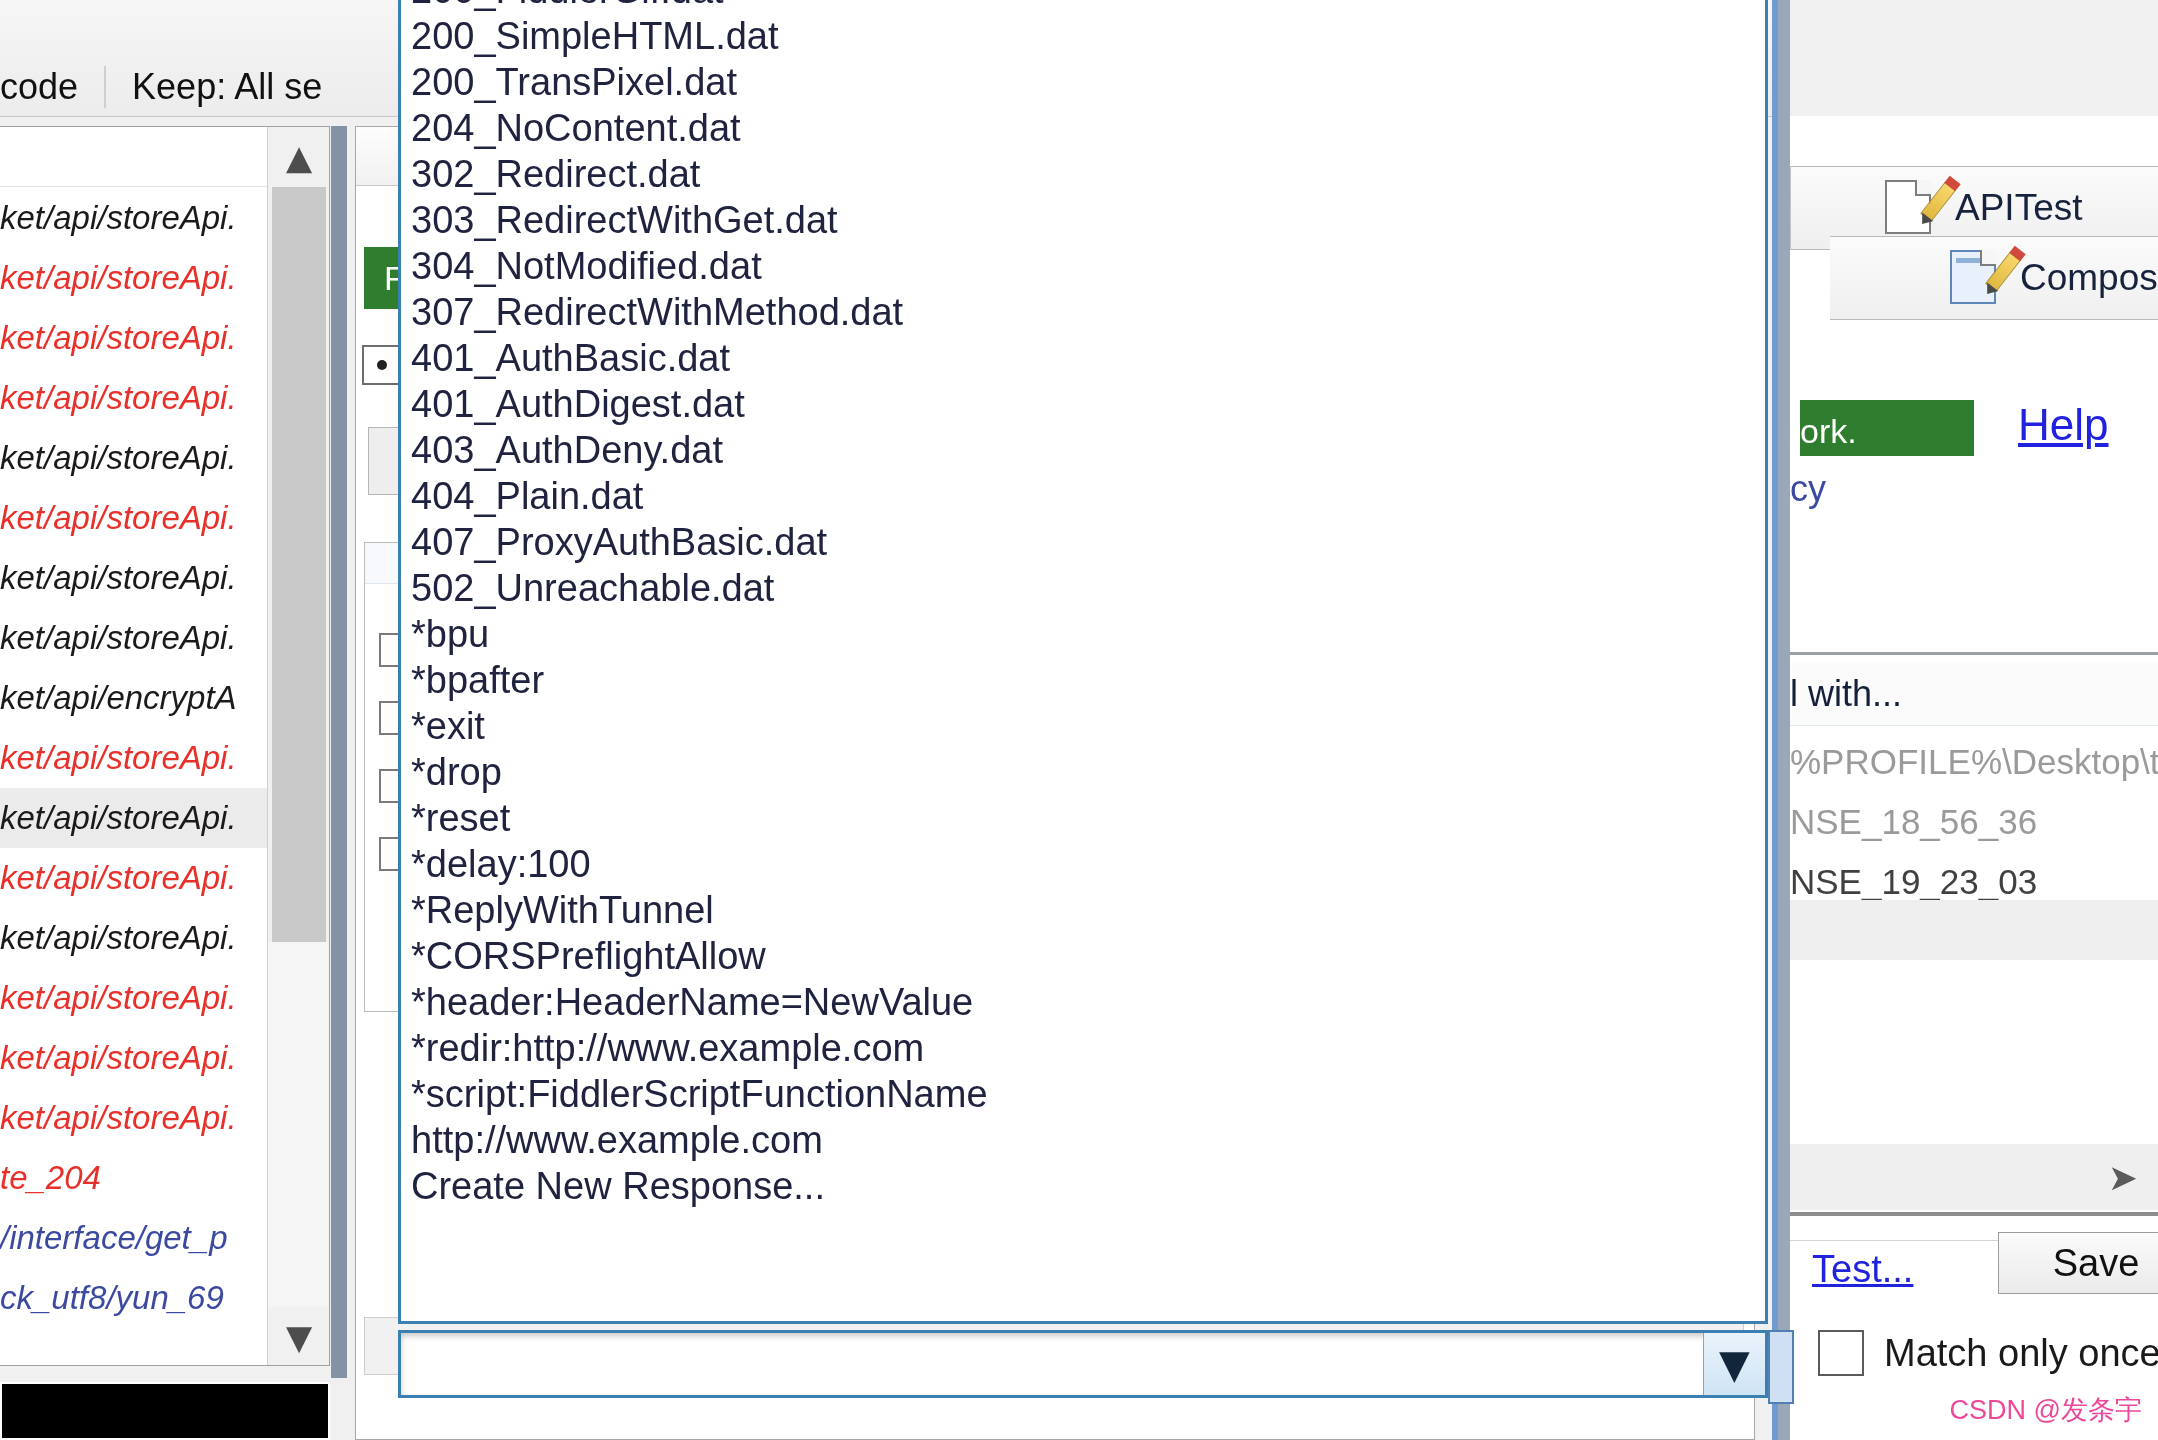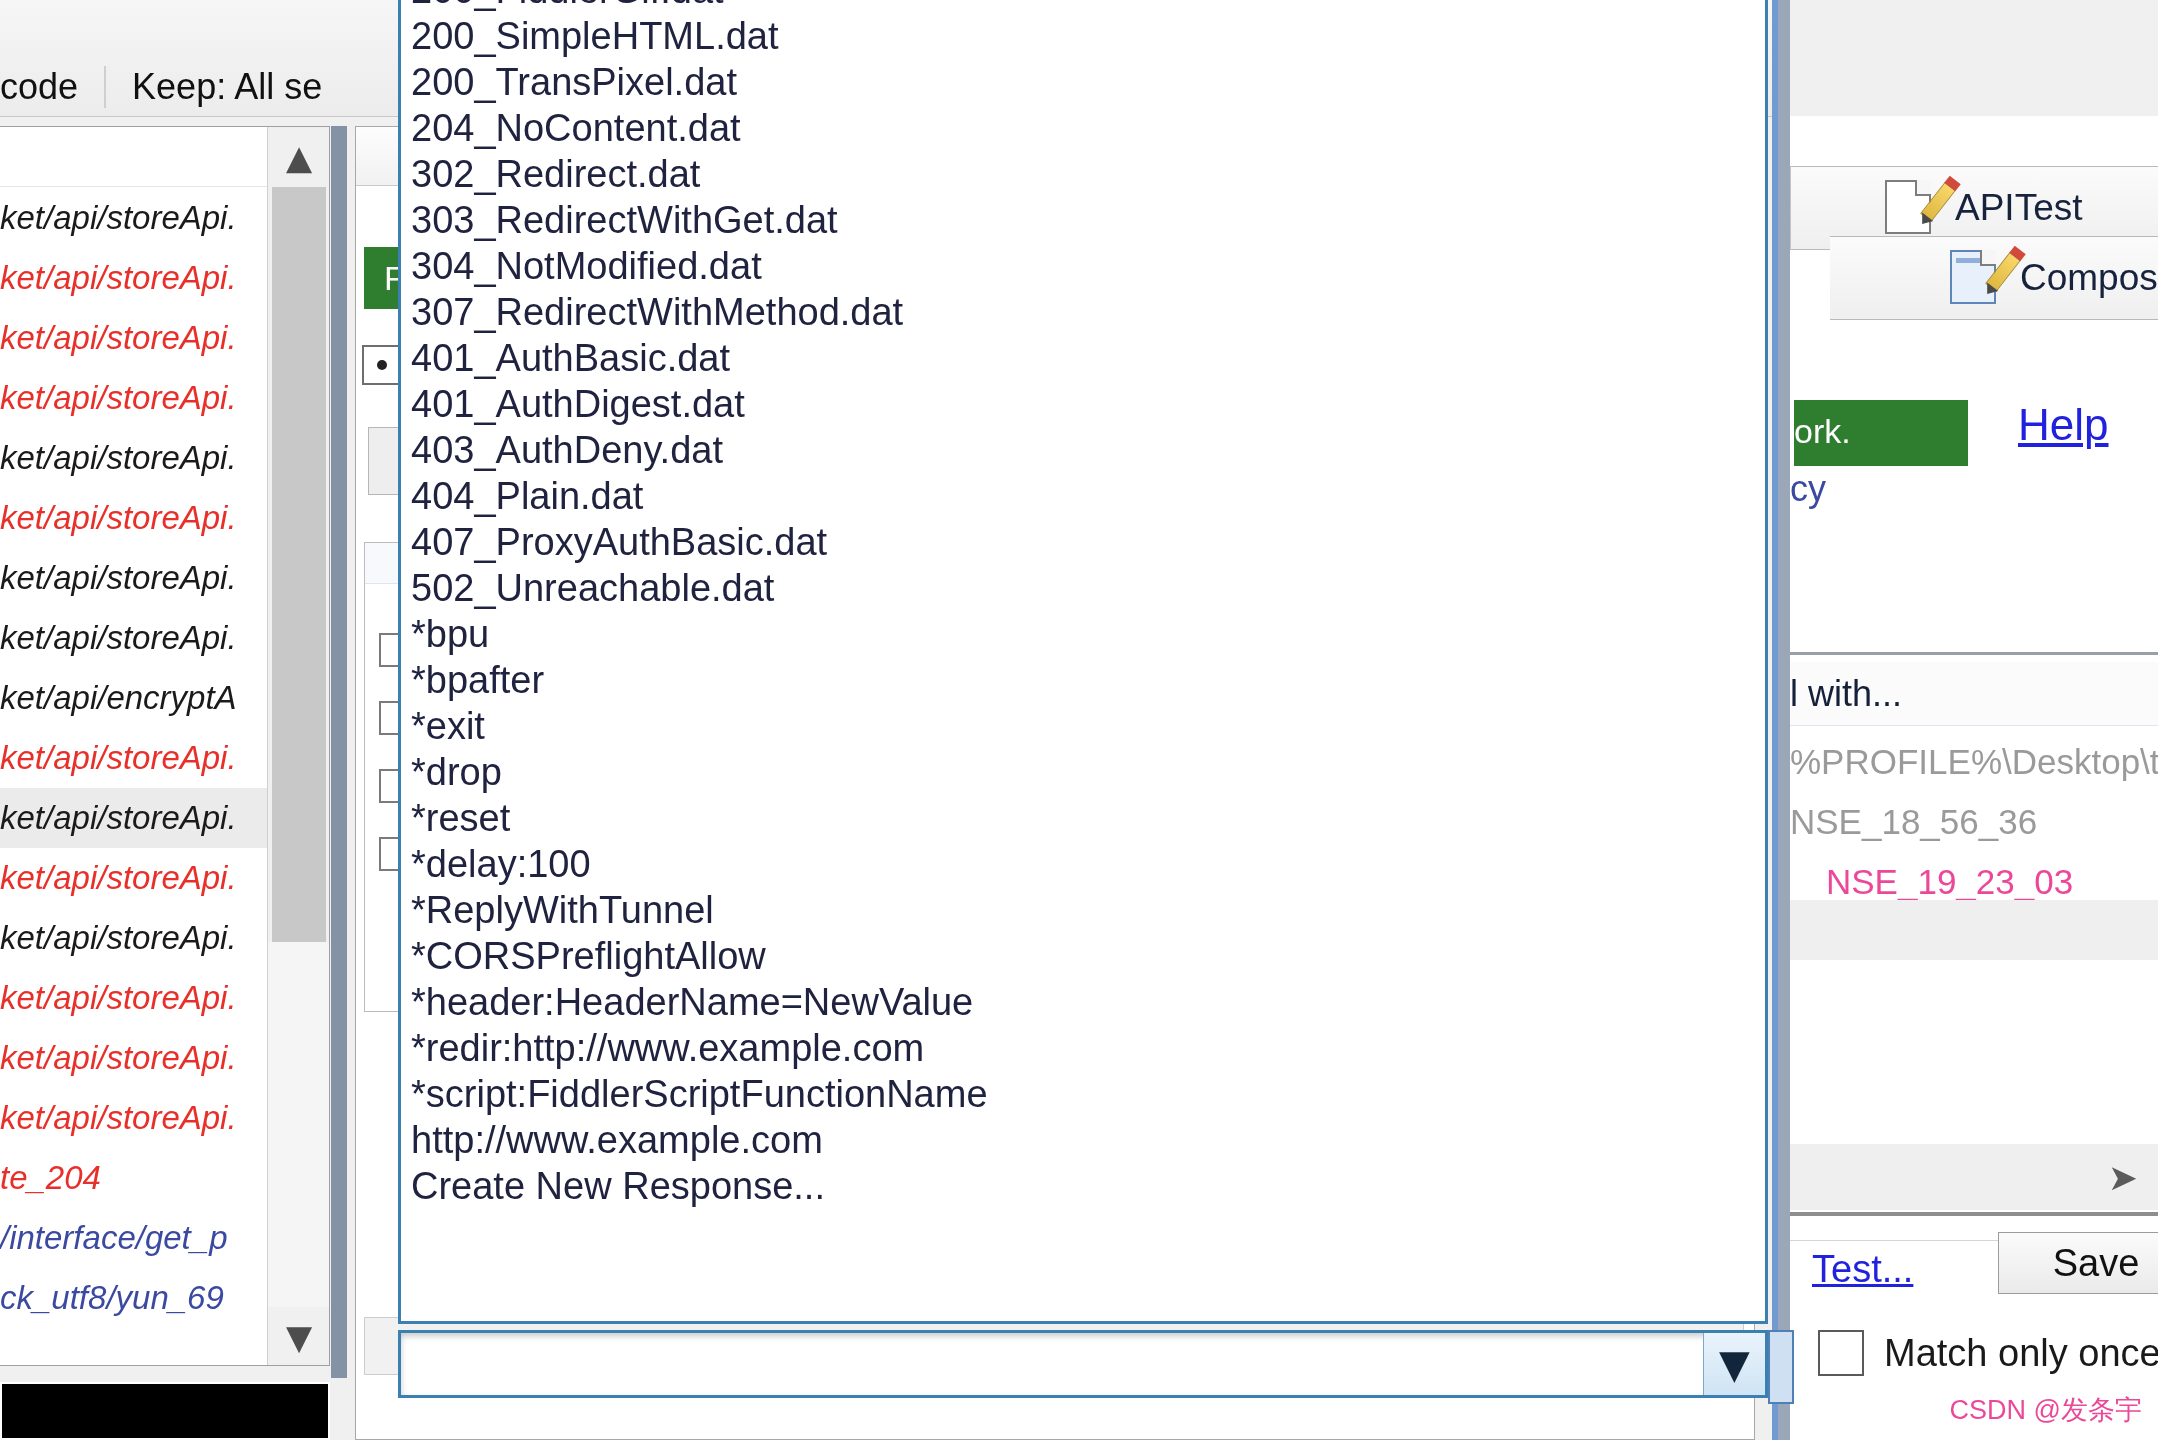--- a/index.html
+++ b/index.html
@@ -183,36 +183,36 @@
     transform:rotate(38deg);border:1px solid #a98a22;box-sizing:border-box;
   }
   .pencil:before{
     content:"";position:absolute;left:-1px;top:-9px;width:14px;height:9px;background:#d14b3c;
   }
   .pencil:after{
     content:"";position:absolute;left:0;bottom:-8px;width:0;height:0;
     border-left:7px solid transparent;border-right:7px solid transparent;border-top:9px solid #4a4a4a;
   }
 
-  .green-right{position:absolute;left:4px;top:400px;width:174px;height:66px;background:#2f7d2f;}
+  .green-right{position:absolute;left:10px;top:400px;width:174px;height:56px;background:#2f7d2f;}
   .green-right span{color:#fff;font-size:34px;line-height:62px;white-space:nowrap;}
   .help-link{position:absolute;left:228px;top:400px;font-size:44px;color:#2022dd;}
   .y-frag{position:absolute;left:0;top:468px;font-size:36px;color:#3b4aa0;}
 
   .sep-line{position:absolute;left:0;width:368px;height:3px;background:#9aa0a8;}
 
   .with-row{
     position:absolute;left:0;top:662px;width:368px;height:64px;
     background:#fbfbfb;border-bottom:1px solid #dde5f0;box-sizing:border-box;
   }
   .with-row span{font-size:36px;color:#15213a;line-height:64px;}
 
   .rfrag{position:absolute;left:0;font-size:35px;white-space:nowrap;}
   .rfrag.grey{color:#9a9a9a;}
-  .rfrag.dark{color:#ec4899;margin-left:36px;}
+  .rfrag.dark{color:#404040;}
 
   .grey-band{position:absolute;left:0;top:818px;width:368px;height:60px;background:#efefef;}
 
   .chev-row{
     position:absolute;left:0;top:1144px;width:368px;height:66px;background:#efefef;
     display:flex;align-items:center;justify-content:flex-end;padding-right:20px;box-sizing:border-box;
   }
   .chev-row .gl{font-size:36px;color:#5b5b5b;font-weight:bold;font-family:"DejaVu Sans",sans-serif;}
 
   .hr-thick{position:absolute;left:0;top:1212px;width:368px;height:4px;background:#8e8e8e;}

